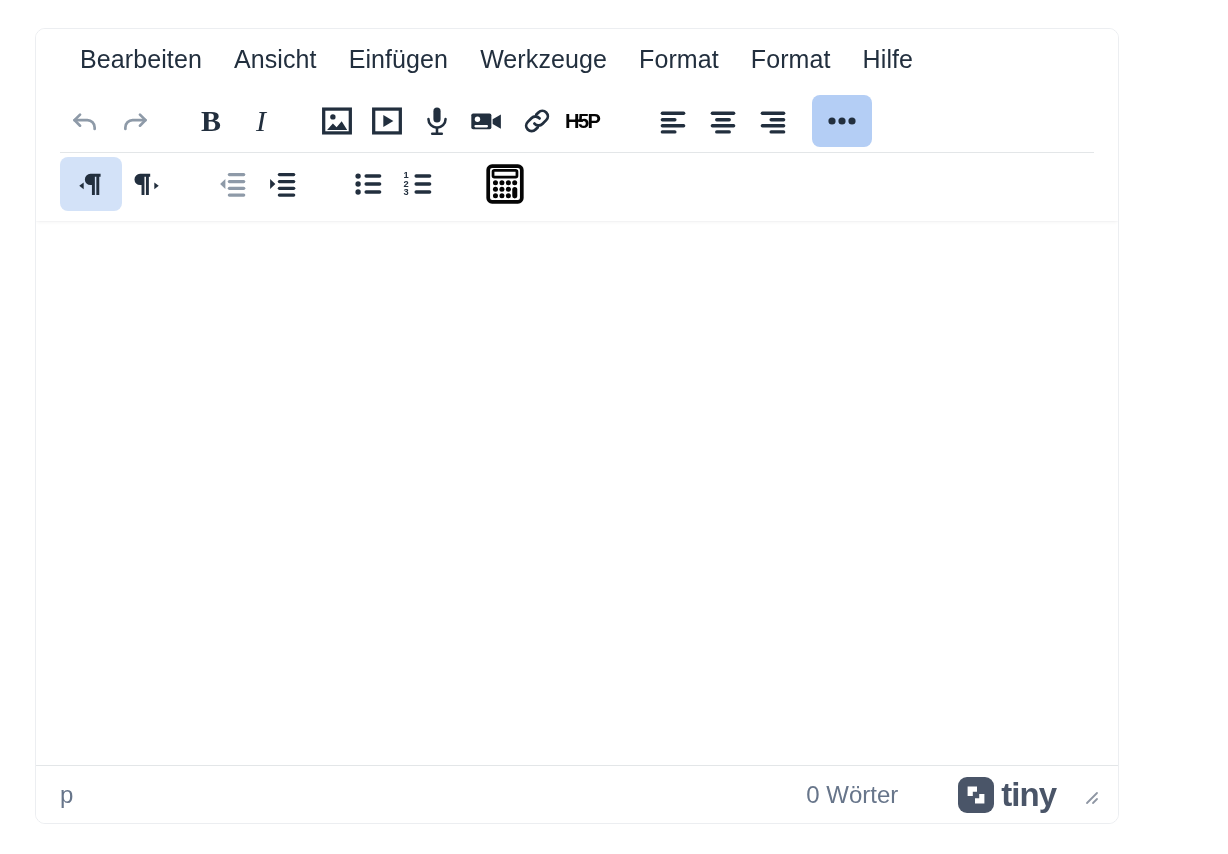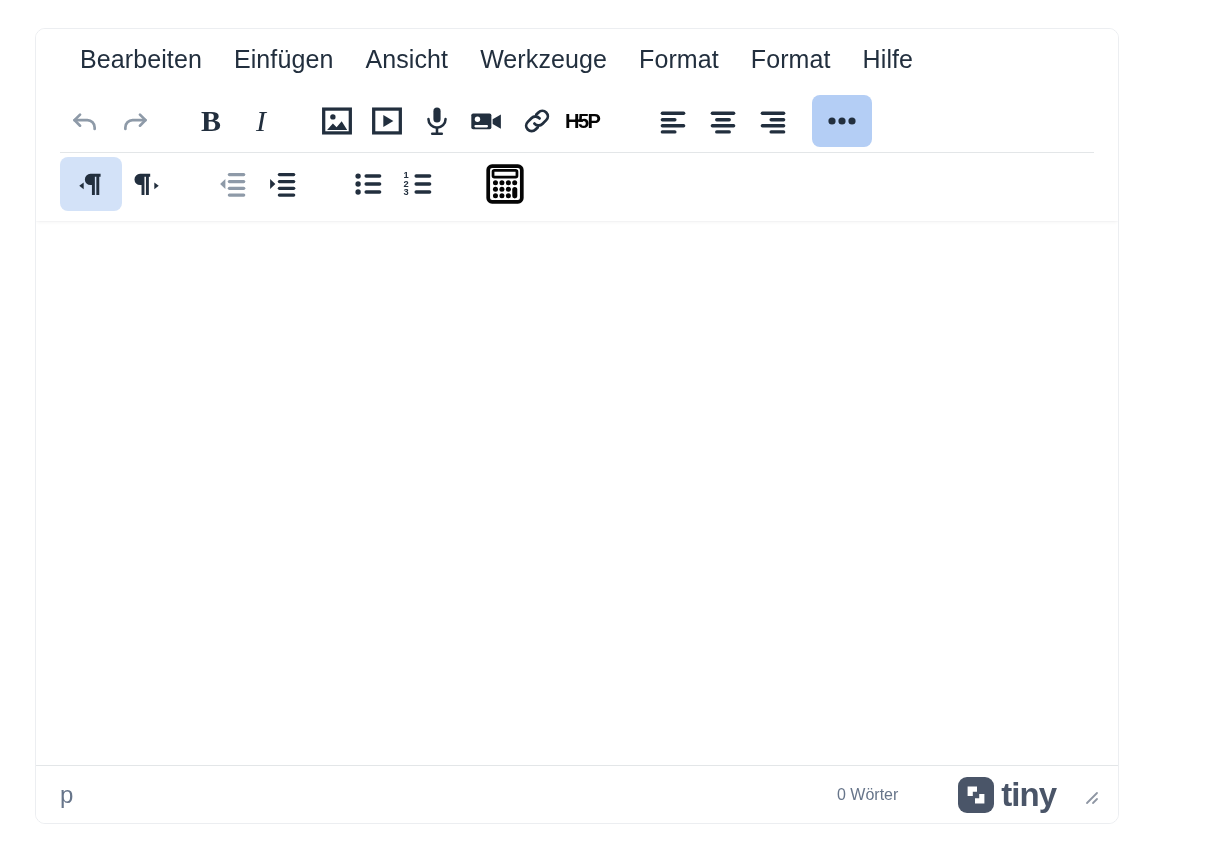--- a/index.html
+++ b/index.html
@@ -126,21 +126,21 @@
     padding: 0 18px 0 24px;
     box-sizing: border-box;
     background: #ffffff;
   }
   #element-path {
     font-size: 24px;
     color: #67758a;
     letter-spacing: .3px;
   }
   #wordcount {
-    font-size: 16px;
+    font-size: 24px;
     color: #67758a;
     margin-right: 26px;
     white-space: nowrap;
   }
   #branding {
     display: flex;
     align-items: center;
     gap: 7px;
     cursor: pointer;
     margin-right: 22px;
@@ -171,22 +171,22 @@
     justify-content: flex-end;
   }
 </style>
 </head>
 <body>
 
 <div id="editor-shell">
 
   <div id="menubar">
     <div class="menu-item">Bearbeiten</div>
+    <div class="menu-item">Ansicht</div>
     <div class="menu-item">Einfügen</div>
-    <div class="menu-item">Ansicht</div>
     <div class="menu-item">Werkzeuge</div>
     <div class="menu-item">Format</div>
     <div class="menu-item">Format</div>
     <div class="menu-item">Hilfe</div>
   </div>
 
   <div id="toolbar">
 
     <div class="toolbar-row row1">
 

